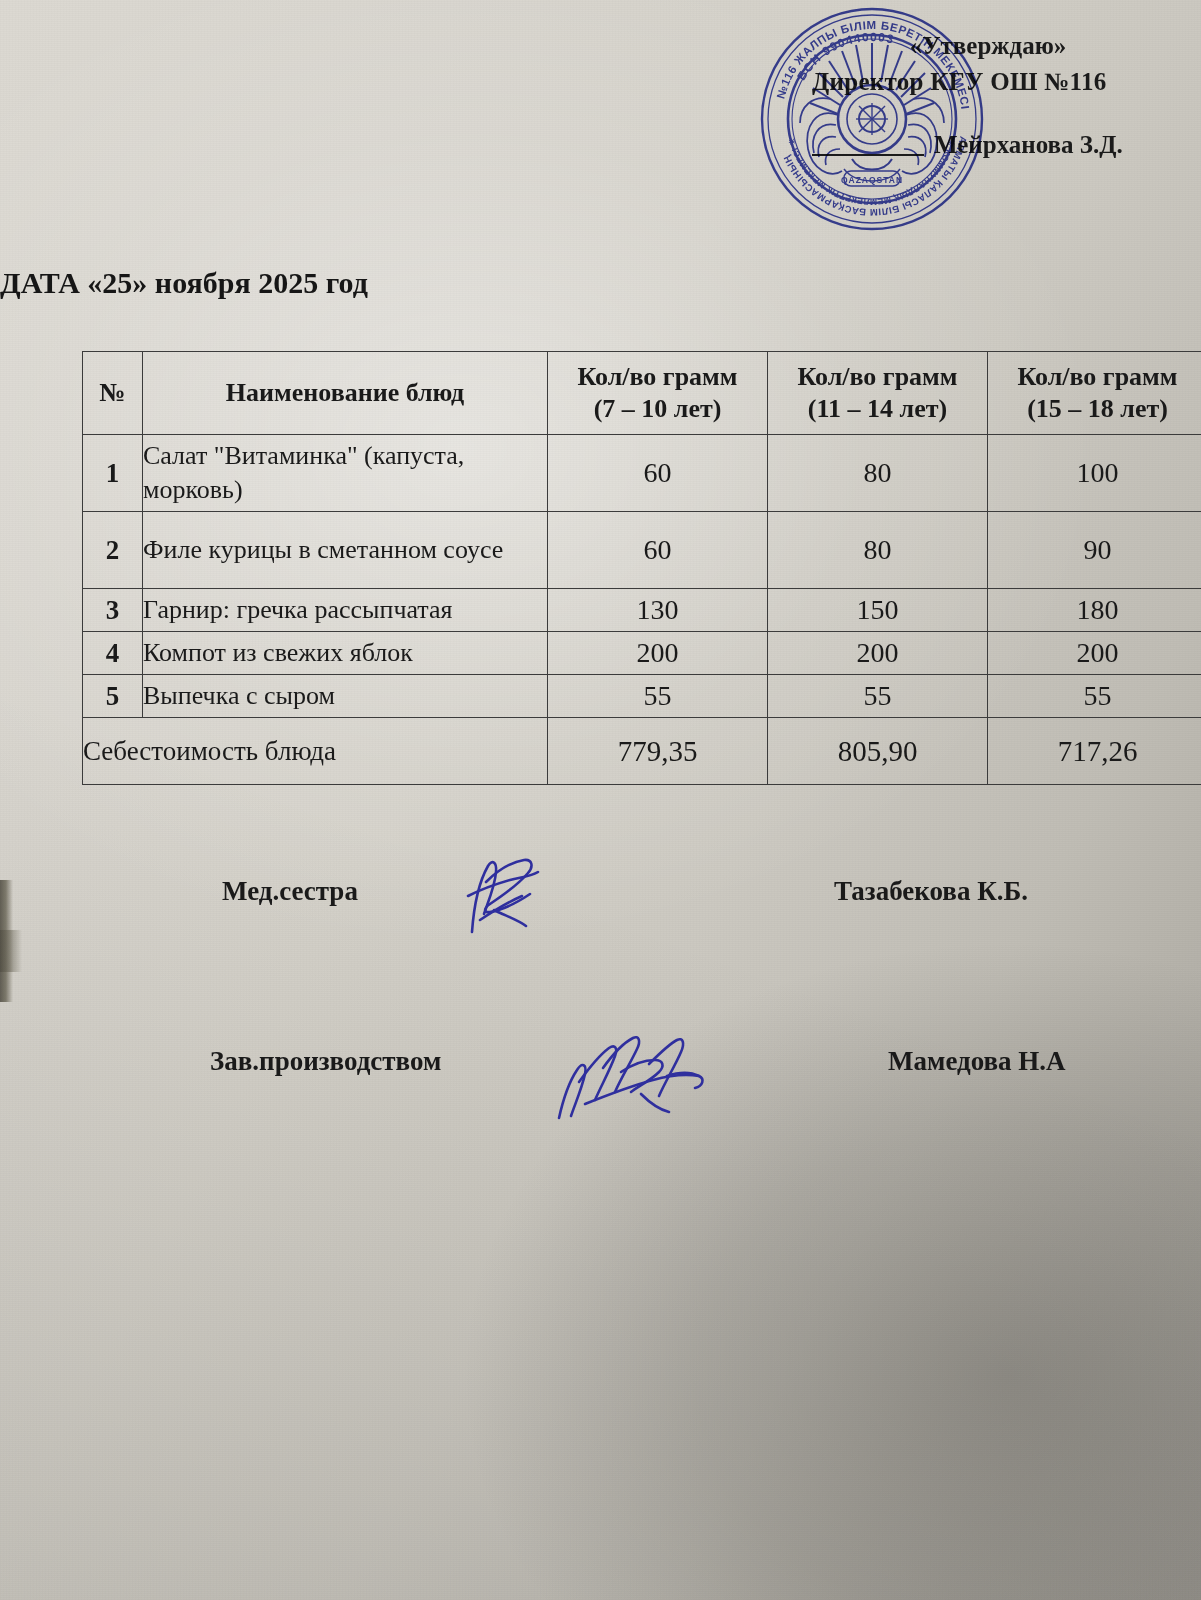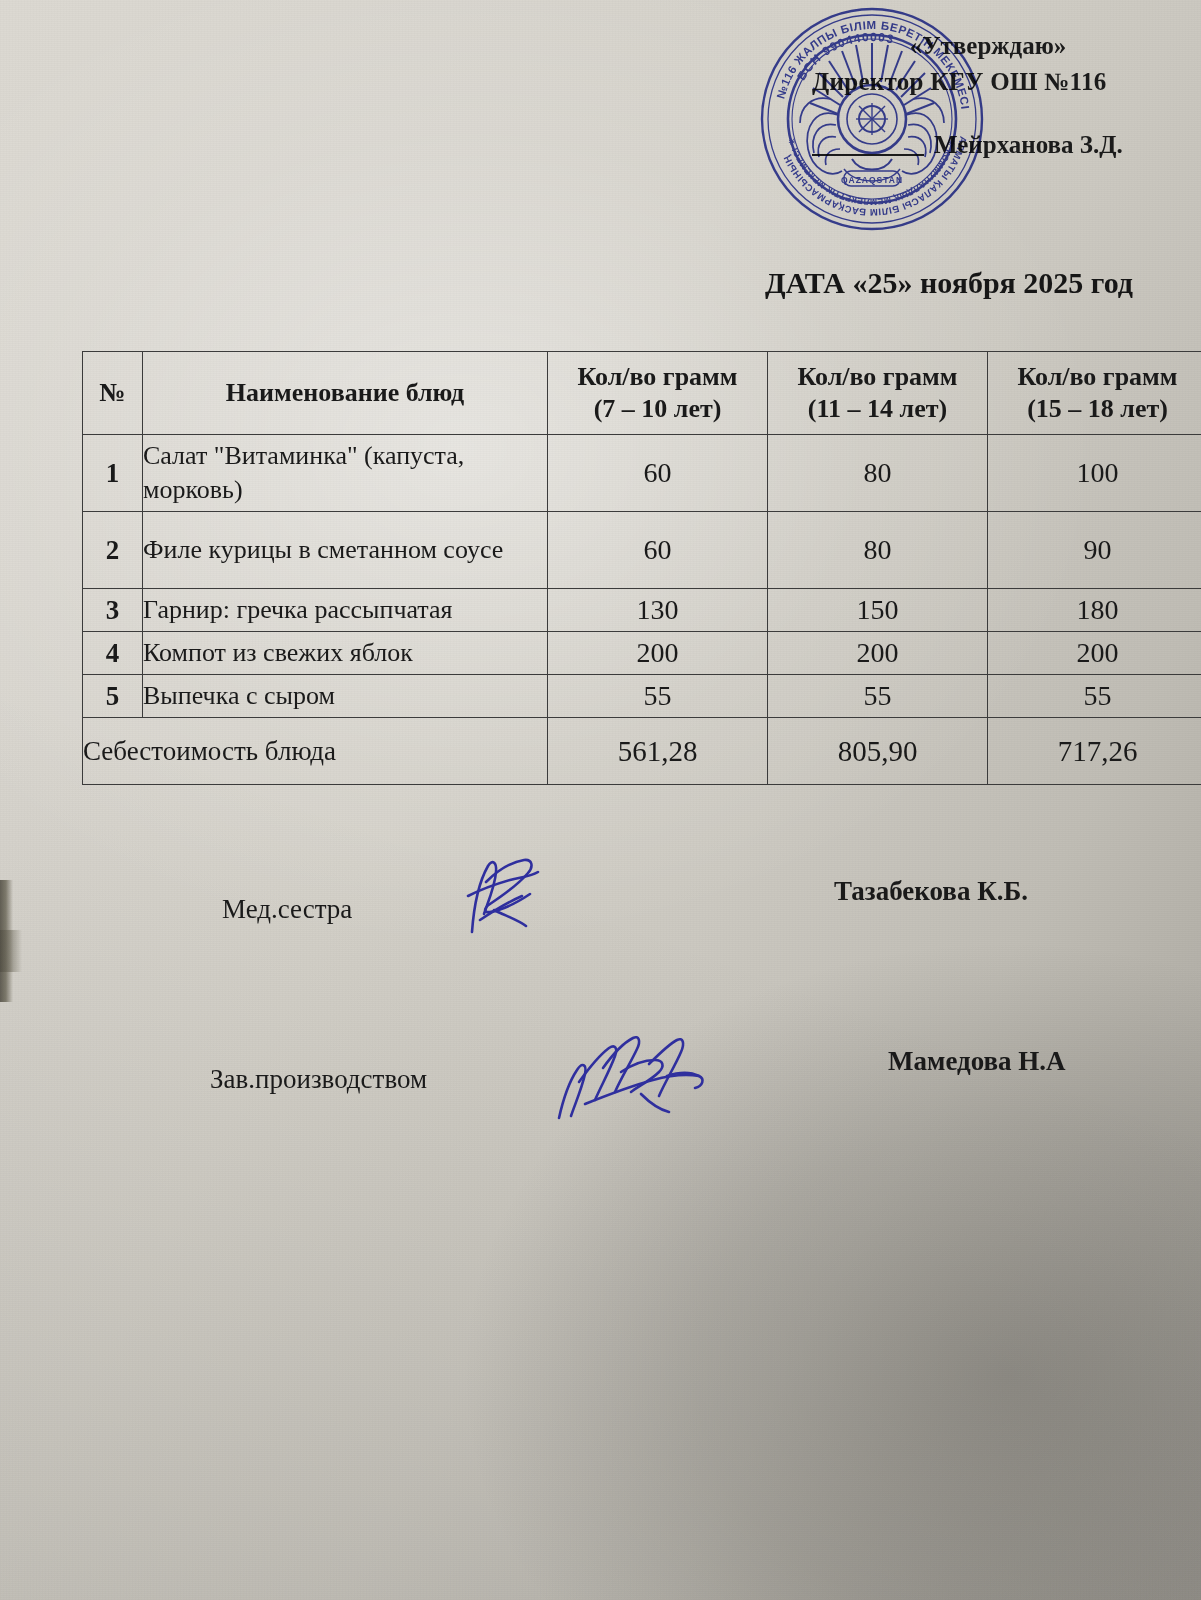--- a/index.html
+++ b/index.html
@@ -106,21 +106,21 @@
     font-weight: bold;
     letter-spacing: 11px;
     color: #161616;
     z-index: 5;
   }
   #menu-date {
     position: absolute;
     left: 0;
     top: 266px;
     width: 1201px;
-    text-align: right;
+    text-align: left;
     padding-right: 68px;
     box-sizing: border-box;
     font-size: 30px;
     font-weight: bold;
     color: #161616;
     z-index: 5;
   }
 
   
   #menu-table {
@@ -181,24 +181,23 @@
   .sig-row {
     position: absolute;
     left: 0;
     width: 1201px;
     height: 70px;
     z-index: 5;
   }
   .sig-role {
     position: absolute;
     font-size: 27px;
-    font-weight: normal;
+    font-weight: bold;
     color: #1a1a1a;
     white-space: nowrap;
-    margin-top: 18px;
   }
   .sig-name {
     position: absolute;
     font-size: 27px;
     font-weight: bold;
     color: #1a1a1a;
     white-space: nowrap;
   }
   .sig-mark {
     position: absolute;
@@ -364,21 +363,21 @@
       </tr>
       <tr class="r-short">
         <td class="c-num">5</td>
         <td class="c-name">Выпечка с сыром</td>
         <td class="c-val">55</td>
         <td class="c-val">55</td>
         <td class="c-val">55</td>
       </tr>
       <tr class="cost-row">
         <td class="c-cost-label" colspan="2">Себестоимость блюда</td>
-        <td class="c-cost-val">561,28</td>
+        <td class="c-cost-val">779,35</td>
         <td class="c-cost-val">805,90</td>
         <td class="c-cost-val">717,26</td>
       </tr>
     </tbody>
   </table>
 
   <div class="sig-row" style="top:862px;">
     <div class="sig-role" style="left:222px; top:14px;">Мед.сестра</div>
     <svg class="sig-mark" style="left:450px; top:-22px;" width="140" height="100" viewBox="0 0 140 100">
       <g fill="none" stroke="#2f2f9e" stroke-width="2.6" stroke-linecap="round" stroke-linejoin="round">

